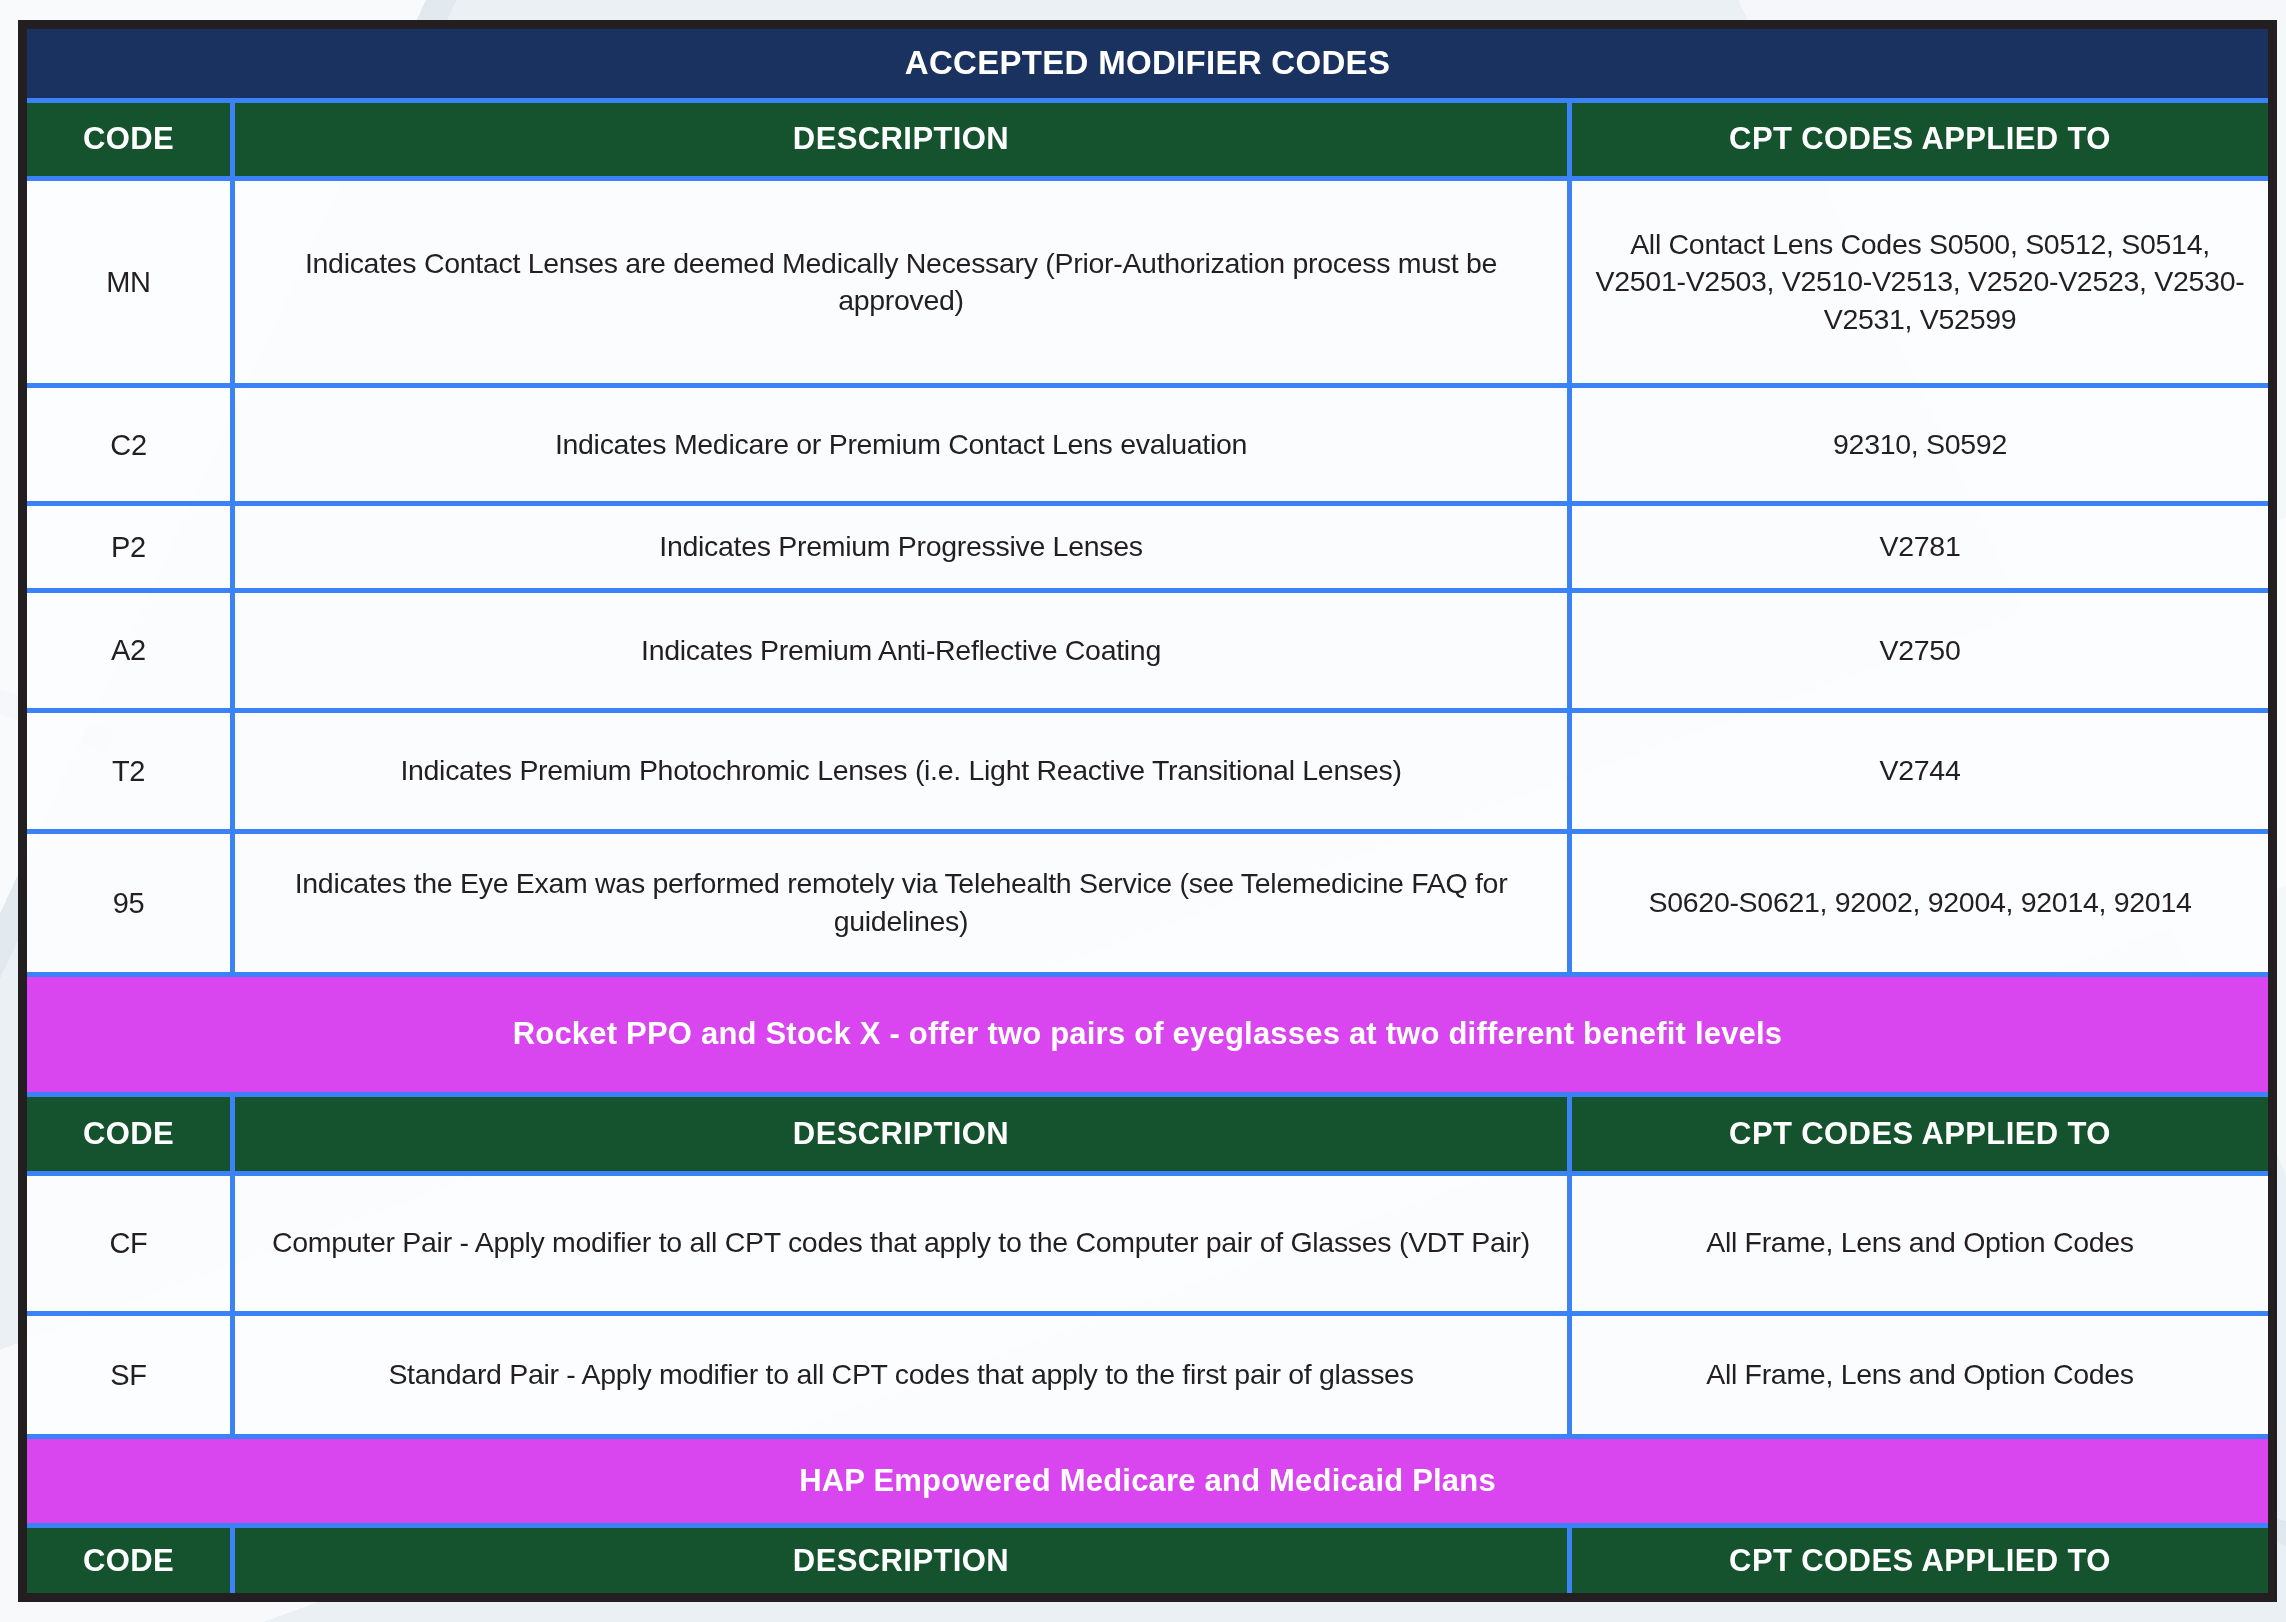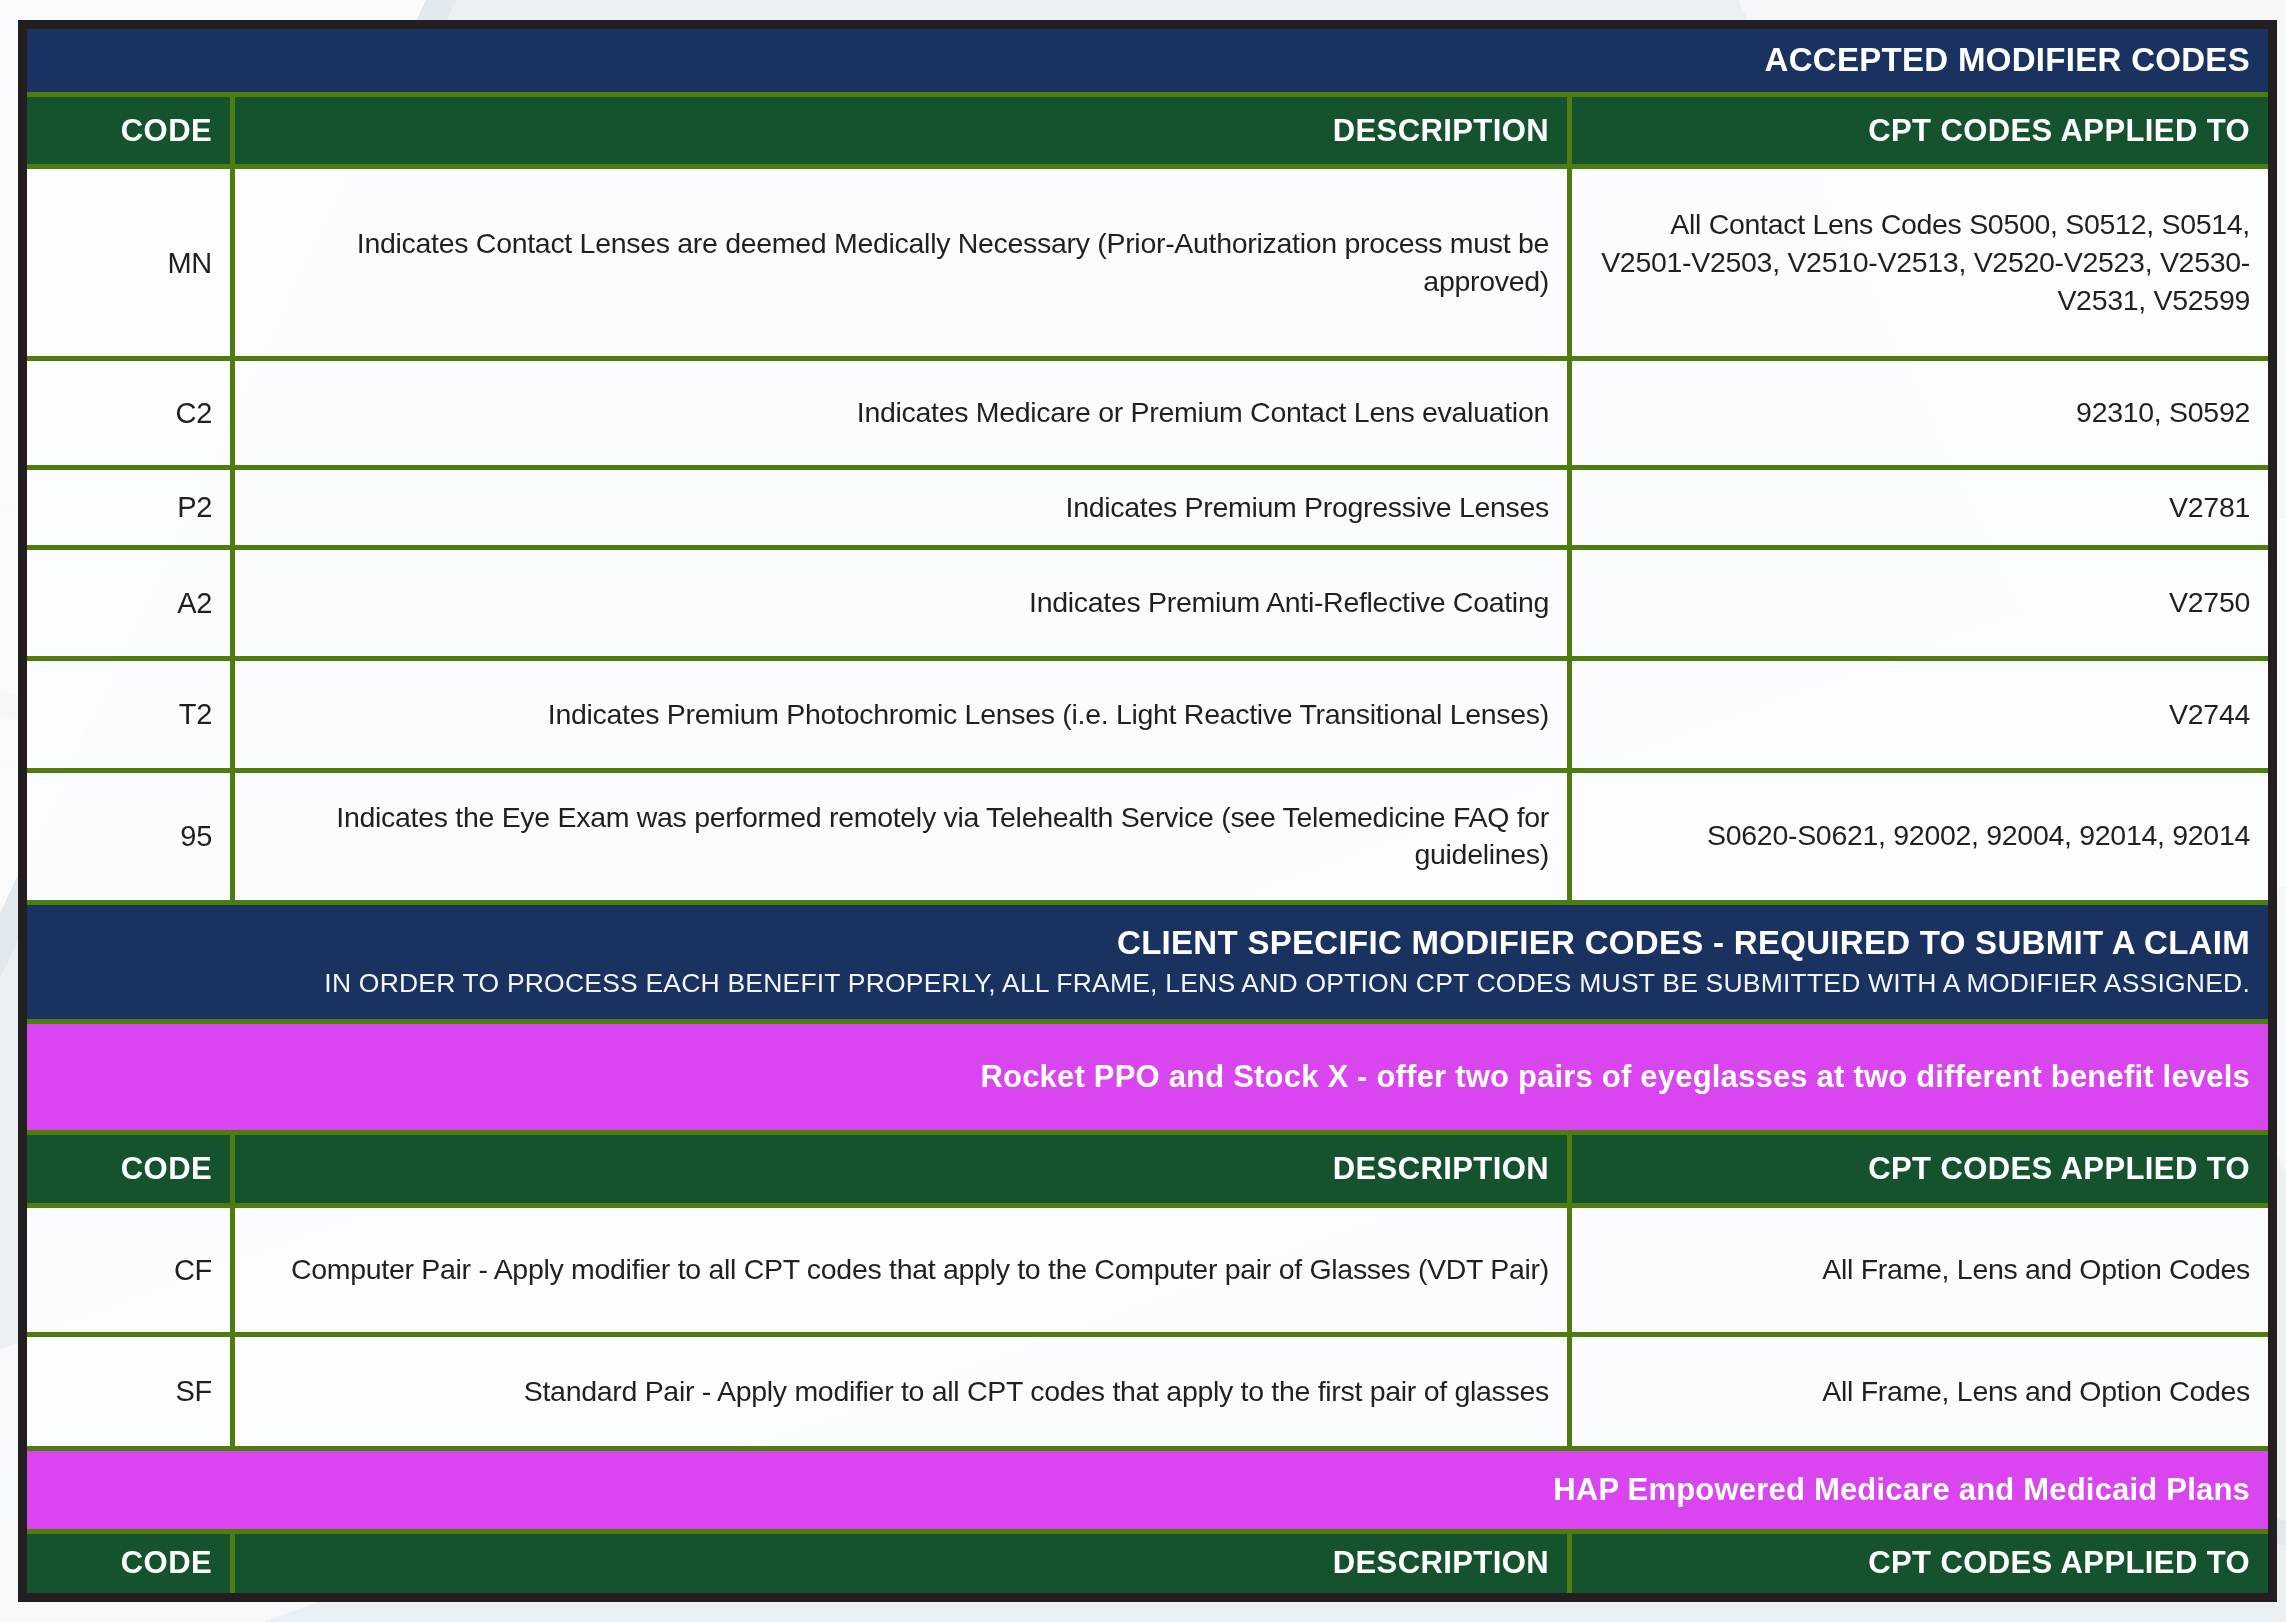--- a/index.html
+++ b/index.html
@@ -22,22 +22,22 @@
   }
   .sheet{
     position:absolute;left:18px;top:20px;width:2250px;height:1582px;
   }
   table.codes{
     width:100%;height:100%;
     border-collapse:collapse;
     table-layout:fixed;
   }
   table.codes td{
-    border:5px solid #4d7c0f;
-    text-align:right;vertical-align:middle;
+    border:5px solid #3b82f6;
+    text-align:center;vertical-align:middle;
     padding:4px 18px;
     box-sizing:border-box;
   }
   table.codes{border:9px solid #231f20;}
   col.c-code{width:210px;}
   col.c-desc{width:1337px;}
   col.c-cpt{width:703px;}
 
   .navy-band td{
     background:#1a3260;color:#ffffff;
@@ -127,26 +127,20 @@
     <td class="code-cell">T2</td>
     <td>Indicates Premium Photochromic Lenses (i.e. Light Reactive Transitional Lenses)</td>
     <td>V2744</td>
   </tr>
   <tr class="data-row r-95">
     <td class="code-cell">95</td>
     <td>Indicates the Eye Exam was performed remotely via Telehealth Service (see Telemedicine FAQ for guidelines)</td>
     <td>S0620-S0621, 92002, 92004, 92014, 92014</td>
   </tr>
 
-  <tr class="navy-band r-client">
-    <td colspan="3">
-      <span>CLIENT SPECIFIC MODIFIER CODES - REQUIRED TO SUBMIT A CLAIM</span>
-      <span class="sub">IN ORDER TO PROCESS EACH BENEFIT PROPERLY, ALL FRAME, LENS AND OPTION CPT CODES MUST BE SUBMITTED WITH A MODIFIER ASSIGNED.</span>
-    </td>
-  </tr>
 
   <tr class="blue-band r-blue1">
     <td colspan="3">Rocket PPO and Stock X - offer two pairs of eyeglasses at two different benefit levels</td>
   </tr>
 
   <tr class="red-head h-head">
     <td>CODE</td>
     <td>DESCRIPTION</td>
     <td>CPT CODES APPLIED TO</td>
   </tr>

